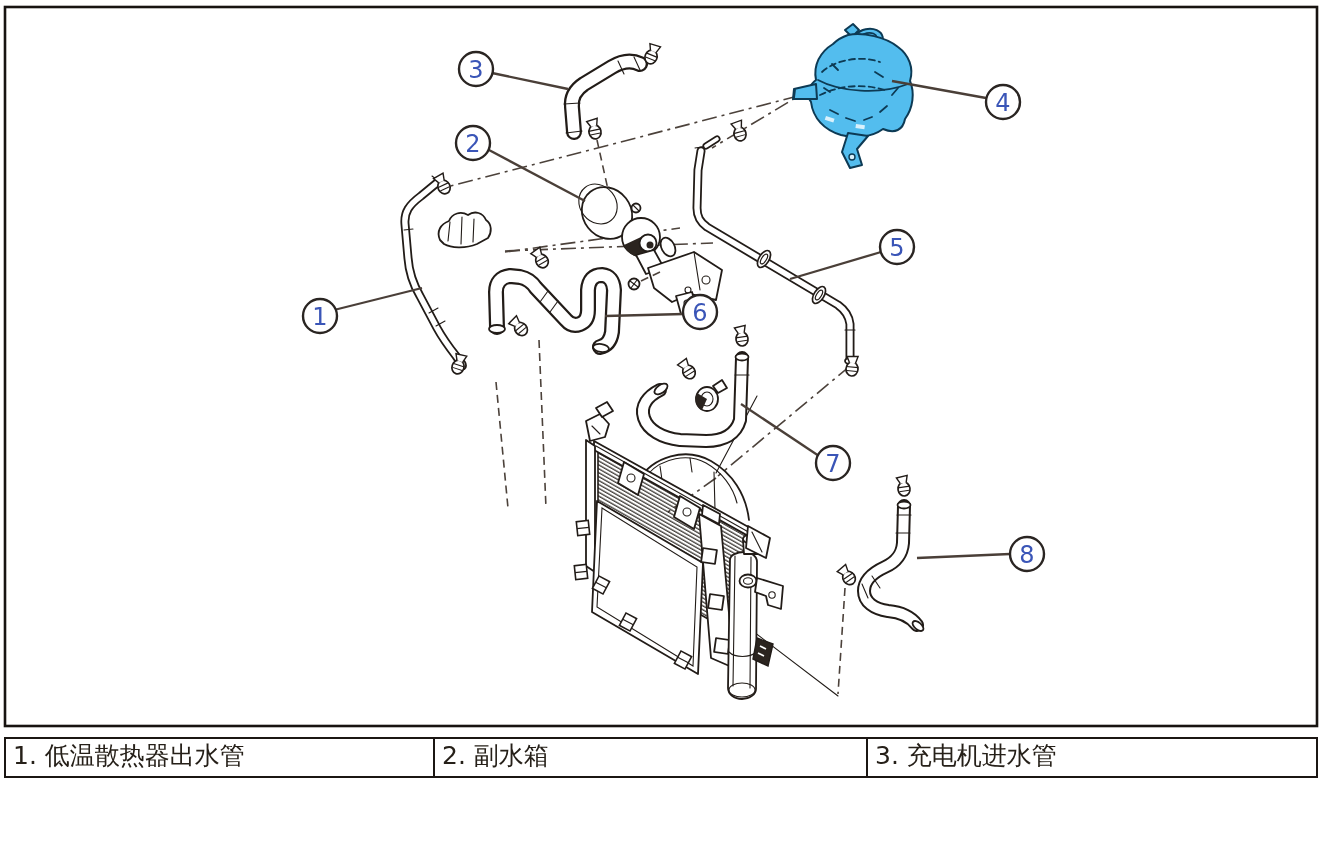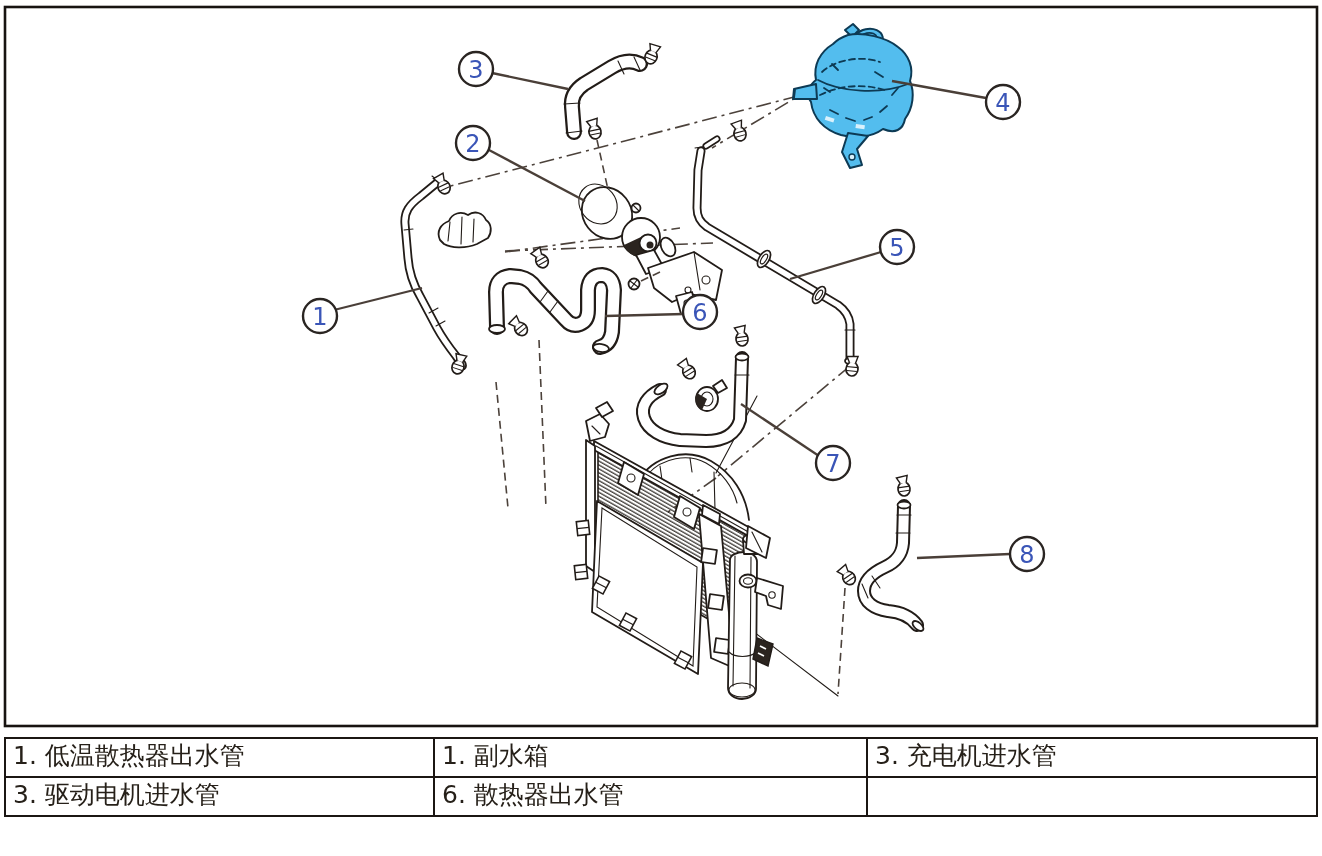--- a/index.html
+++ b/index.html
@@ -328,24 +328,19 @@
 
 <table class="legend">
   <colgroup>
         <col style="width:429px">
         <col style="width:433px">
         <col>
       </colgroup>
   <tbody>
     <tr>
       <td>1. 低温散热器出水管</td>
-      <td>1. 副水箱</td>
+      <td>2. 副水箱</td>
       <td>3. 充电机进水管</td>
-    </tr>
-    <tr>
-      <td>3. 驱动电机进水管</td>
-      <td>6. 散热器出水管</td>
-      <td></td>
     </tr>
   </tbody>
 </table>
 
 </div>
 
 </body></html>

